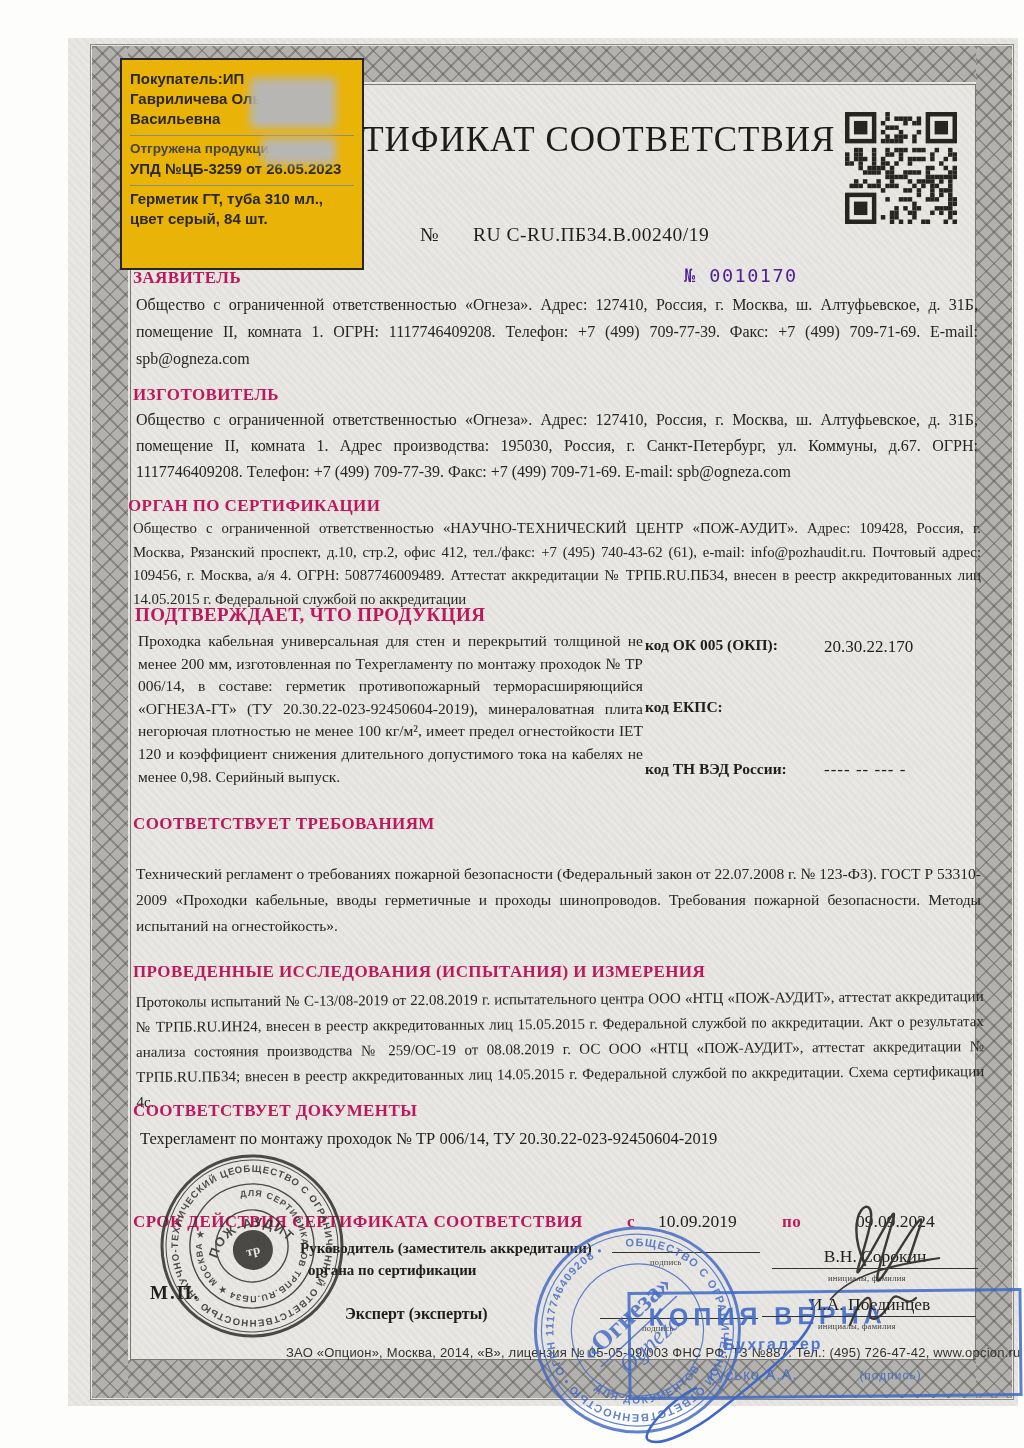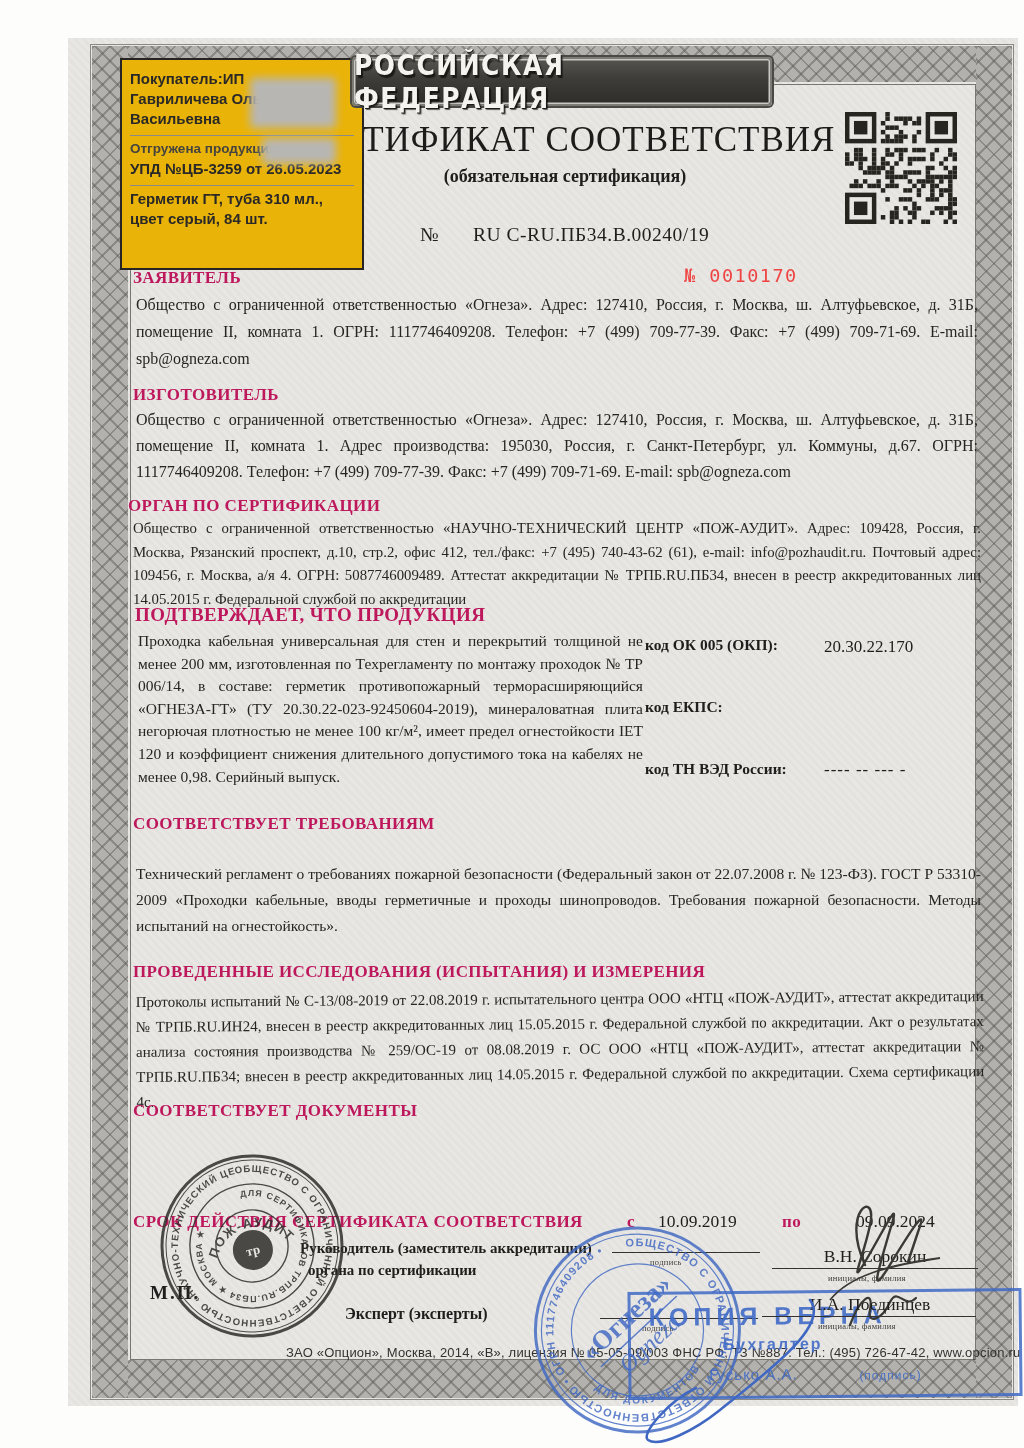--- a/index.html
+++ b/index.html
@@ -51,21 +51,21 @@
   .cert-title{position:absolute;left:260px;top:120px;width:610px;text-align:center;z-index:3;
      font-size:35px;letter-spacing:1px;color:#1d1c1a;transform:scaleY(1.02);}
   .cert-sub{position:absolute;left:260px;top:166px;width:610px;text-align:center;z-index:3;
      font-size:18px;font-weight:bold;}
   .cert-no{position:absolute;left:420px;top:224px;z-index:3;font-size:19.5px;letter-spacing:.5px;}
   .cert-no .no-sign{margin-right:34px;}
 
   .qr{position:absolute;left:845px;top:112px;width:112px;height:112px;z-index:3;}
 
   .blank-no{position:absolute;left:684px;top:265px;z-index:3;
-     font-family:"DejaVu Sans Mono",monospace;font-size:18.5px;letter-spacing:1.5px;color:#ef4444;}
+     font-family:"DejaVu Sans Mono",monospace;font-size:18.5px;letter-spacing:1.5px;color:#4c1d95;}
 
   .code-label{font-weight:bold;font-size:15.5px;}
   .code-value{font-size:17px;}
 
   
   .stamp{position:absolute;pointer-events:none;}
   .stamp-black{left:156px;top:1150px;z-index:4;opacity:.85;transform:rotate(-13deg);}
   .stamp-blue-round{left:528px;top:1220px;z-index:4;opacity:.82;transform:rotate(-8deg);}
   .stamp-rect{left:628px;top:1290px;width:388px;height:102px;z-index:4;
      border:3px solid rgba(64,106,198,.85);color:rgba(64,106,198,.9);
@@ -103,25 +103,21 @@
     </div>
     <div class="grp">
       <div class="light">Отгружена продукция:</div>
       <div>УПД №ЦБ-3259 от 26.05.2023</div>
     </div>
     <div class="grp">
       <div>Герметик ГТ, туба 310 мл., цвет серый, 84 шт.</div>
     </div>
   </div>
 
-  <div class="banner">
-    <span>РОССИЙСКАЯ ФЕДЕРАЦИЯ</span>
-  </div>
   <div class="cert-title">СЕРТИФИКАТ СООТВЕТСТВИЯ</div>
-  <div class="cert-sub">(обязательная сертификация)</div>
   <div class="cert-no">
     <span class="no-sign">№</span><span>RU C-RU.ПБ34.B.00240/19</span>
   </div>
 
   <svg class="qr" viewBox="0 0 110 110">
       <rect x="0" y="0" width="30.800000000000004" height="30.800000000000004" fill="#26251f"></rect>
       <rect x="4.4" y="4.4" width="22" height="22" fill="#e8e7e3"></rect>
       <rect x="8.8" y="8.8" width="13.200000000000001" height="13.200000000000001" fill="#26251f"></rect>
       <rect x="79.2" y="0" width="30.800000000000004" height="30.800000000000004" fill="#26251f"></rect>
       <rect x="83.60000000000001" y="4.4" width="22" height="22" fill="#e8e7e3"></rect>
@@ -336,20 +332,21 @@
   <div class="abs code-label" style="left:645px;top:760px;">код ТН ВЭД России:</div>
   <div class="abs code-value" style="left:824px;top:760px;letter-spacing:1px;">---- -- --- -</div>
 
   <div class="abs heading" style="left:133px;top:814px;">СООТВЕТСТВУЕТ ТРЕБОВАНИЯМ</div>
   <div class="abs body-text" style="left:136px;top:861px;width:845px;font-size:15.5px;line-height:26px;">Технический регламент о требованиях пожарной безопасности (Федеральный закон от 22.07.2008 г. № 123-ФЗ). ГОСТ Р 53310-2009 «Проходки кабельные, вводы герметичные и проходы шинопроводов. Требования пожарной безопасности. Методы испытаний на огнестойкость».</div>
 
   <div class="abs heading" style="left:133px;top:962px;">ПРОВЕДЕННЫЕ ИССЛЕДОВАНИЯ (ИСПЫТАНИЯ) И ИЗМЕРЕНИЯ</div>
   <div class="abs body-text" style="left:136px;top:987px;width:848px;font-size:15px;line-height:25px;transform:rotate(-.4deg);">Протоколы испытаний № С-13/08-2019 от 22.08.2019 г. испытательного центра ООО «НТЦ «ПОЖ-АУДИТ», аттестат аккредитации № ТРПБ.RU.ИН24, внесен в реестр аккредитованных лиц 15.05.2015 г. Федеральной службой по аккредитации. Акт о результатах анализа состояния производства № 259/ОС-19 от 08.08.2019 г. ОС ООО «НТЦ «ПОЖ-АУДИТ», аттестат аккредитации № ТРПБ.RU.ПБ34; внесен в реестр аккредитованных лиц 14.05.2015 г. Федеральной службой по аккредитации. Схема сертификации 4с.</div>
 
   <div class="abs heading" style="left:133px;top:1101px;">СООТВЕТСТВУЕТ ДОКУМЕНТЫ</div>
+  <div class="abs" style="left:140px;top:1129px;font-size:16.5px;">Техрегламент по монтажу проходок № ТР 006/14, ТУ 20.30.22-023-92450604-2019</div>
 
   <div class="abs heading" style="left:133px;top:1212px;text-align:right;">СРОК ДЕЙСТВИЯ СЕРТИФИКАТА СООТВЕТСТВИЯ</div>
   <div class="abs heading" style="left:627px;top:1212px;">с</div>
   <div class="abs" style="left:658px;top:1211px;font-size:17.5px;">10.09.2019</div>
   <div class="abs heading" style="left:782px;top:1212px;">по</div>
   <div class="abs" style="left:856px;top:1211px;font-size:17.5px;">09.09.2024</div>
 
   <div class="abs" style="left:300px;top:1240px;font-size:15px;font-weight:bold;">Руководитель (заместитель аккредитации)</div>
   <div class="abs" style="left:308px;top:1262px;font-size:15px;font-weight:bold;">органа по сертификации</div>
   <div class="abs sig-line" style="left:612px;top:1236px;width:148px;height:16px;"></div>

